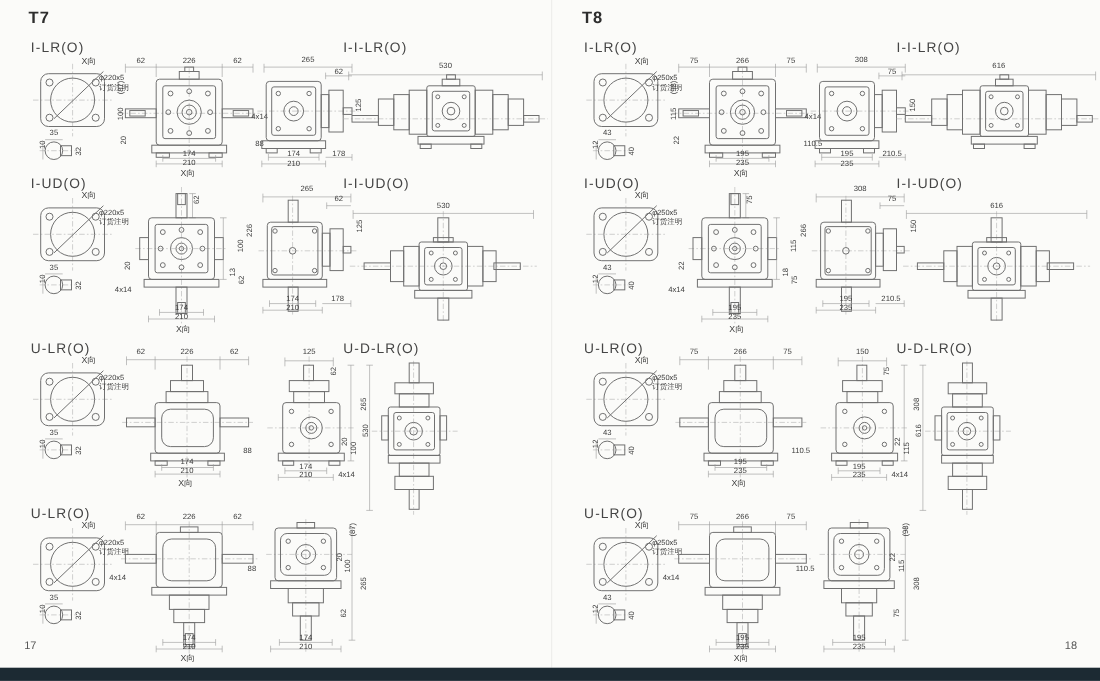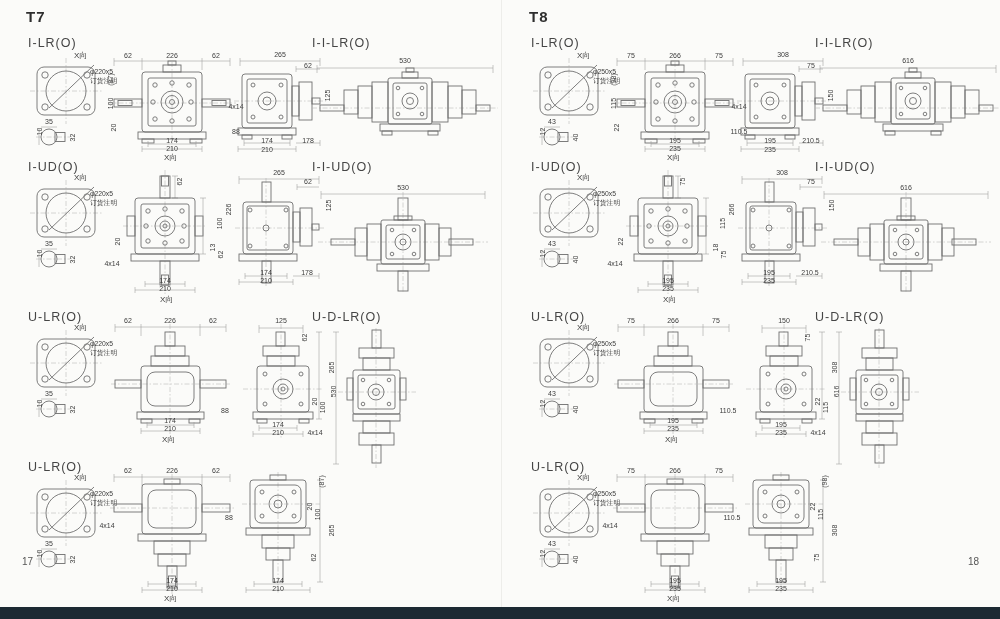--- a/index.html
+++ b/index.html
@@ -6,21 +6,21 @@
   #sheet{position:relative;width:1000px;height:619px;background:#fbfbf9;overflow:hidden;
          font-family:"Liberation Sans",sans-serif;color:#3a3a3a;}
   .page{position:absolute;top:0;width:497px;height:610px;}
   .t{position:absolute;font-size:15px;font-weight:bold;letter-spacing:1px;color:#2e2e2e;}
   .st{position:absolute;font-size:12.5px;letter-spacing:1px;color:#454545;}
   .d{position:absolute;font-size:7px;line-height:1;width:26px;text-align:center;color:#3c3c3c;white-space:nowrap;}
   .d.w{width:34px;}
   .d.v{transform:rotate(-90deg);}
   .xl{position:absolute;font-size:8px;color:#3c3c3c;white-space:nowrap;}
   .note{position:absolute;font-size:6.8px;line-height:1.3;color:#3c3c3c;white-space:nowrap;}
-  .pageno{position:absolute;top:556px;font-size:10px;color:#555;}
+  .pageno{position:absolute;top:582px;font-size:10px;color:#555;}
   .p0 .pageno{left:22px;} .p1 .pageno{left:465px;}
   .fc-slot{position:absolute;width:0;height:0;}
   .bar{position:absolute;left:0;top:607px;width:1000px;height:12px;background:#1c2a33;}
   .fold{position:absolute;left:501px;top:0;width:1px;height:607px;background:#ededea;}
   svg.dr{position:absolute;overflow:visible;}
   svg.dr *{stroke:#6f6f6f;fill:none;stroke-width:.9;}
   svg.dr .cl{stroke:#b3b3b3;stroke-width:.55;stroke-dasharray:5 2 1.5 2;}
   svg.dr .dl{stroke:#9a9a9a;stroke-width:.55;stroke-dasharray:none;}
 </style>
 </head>

